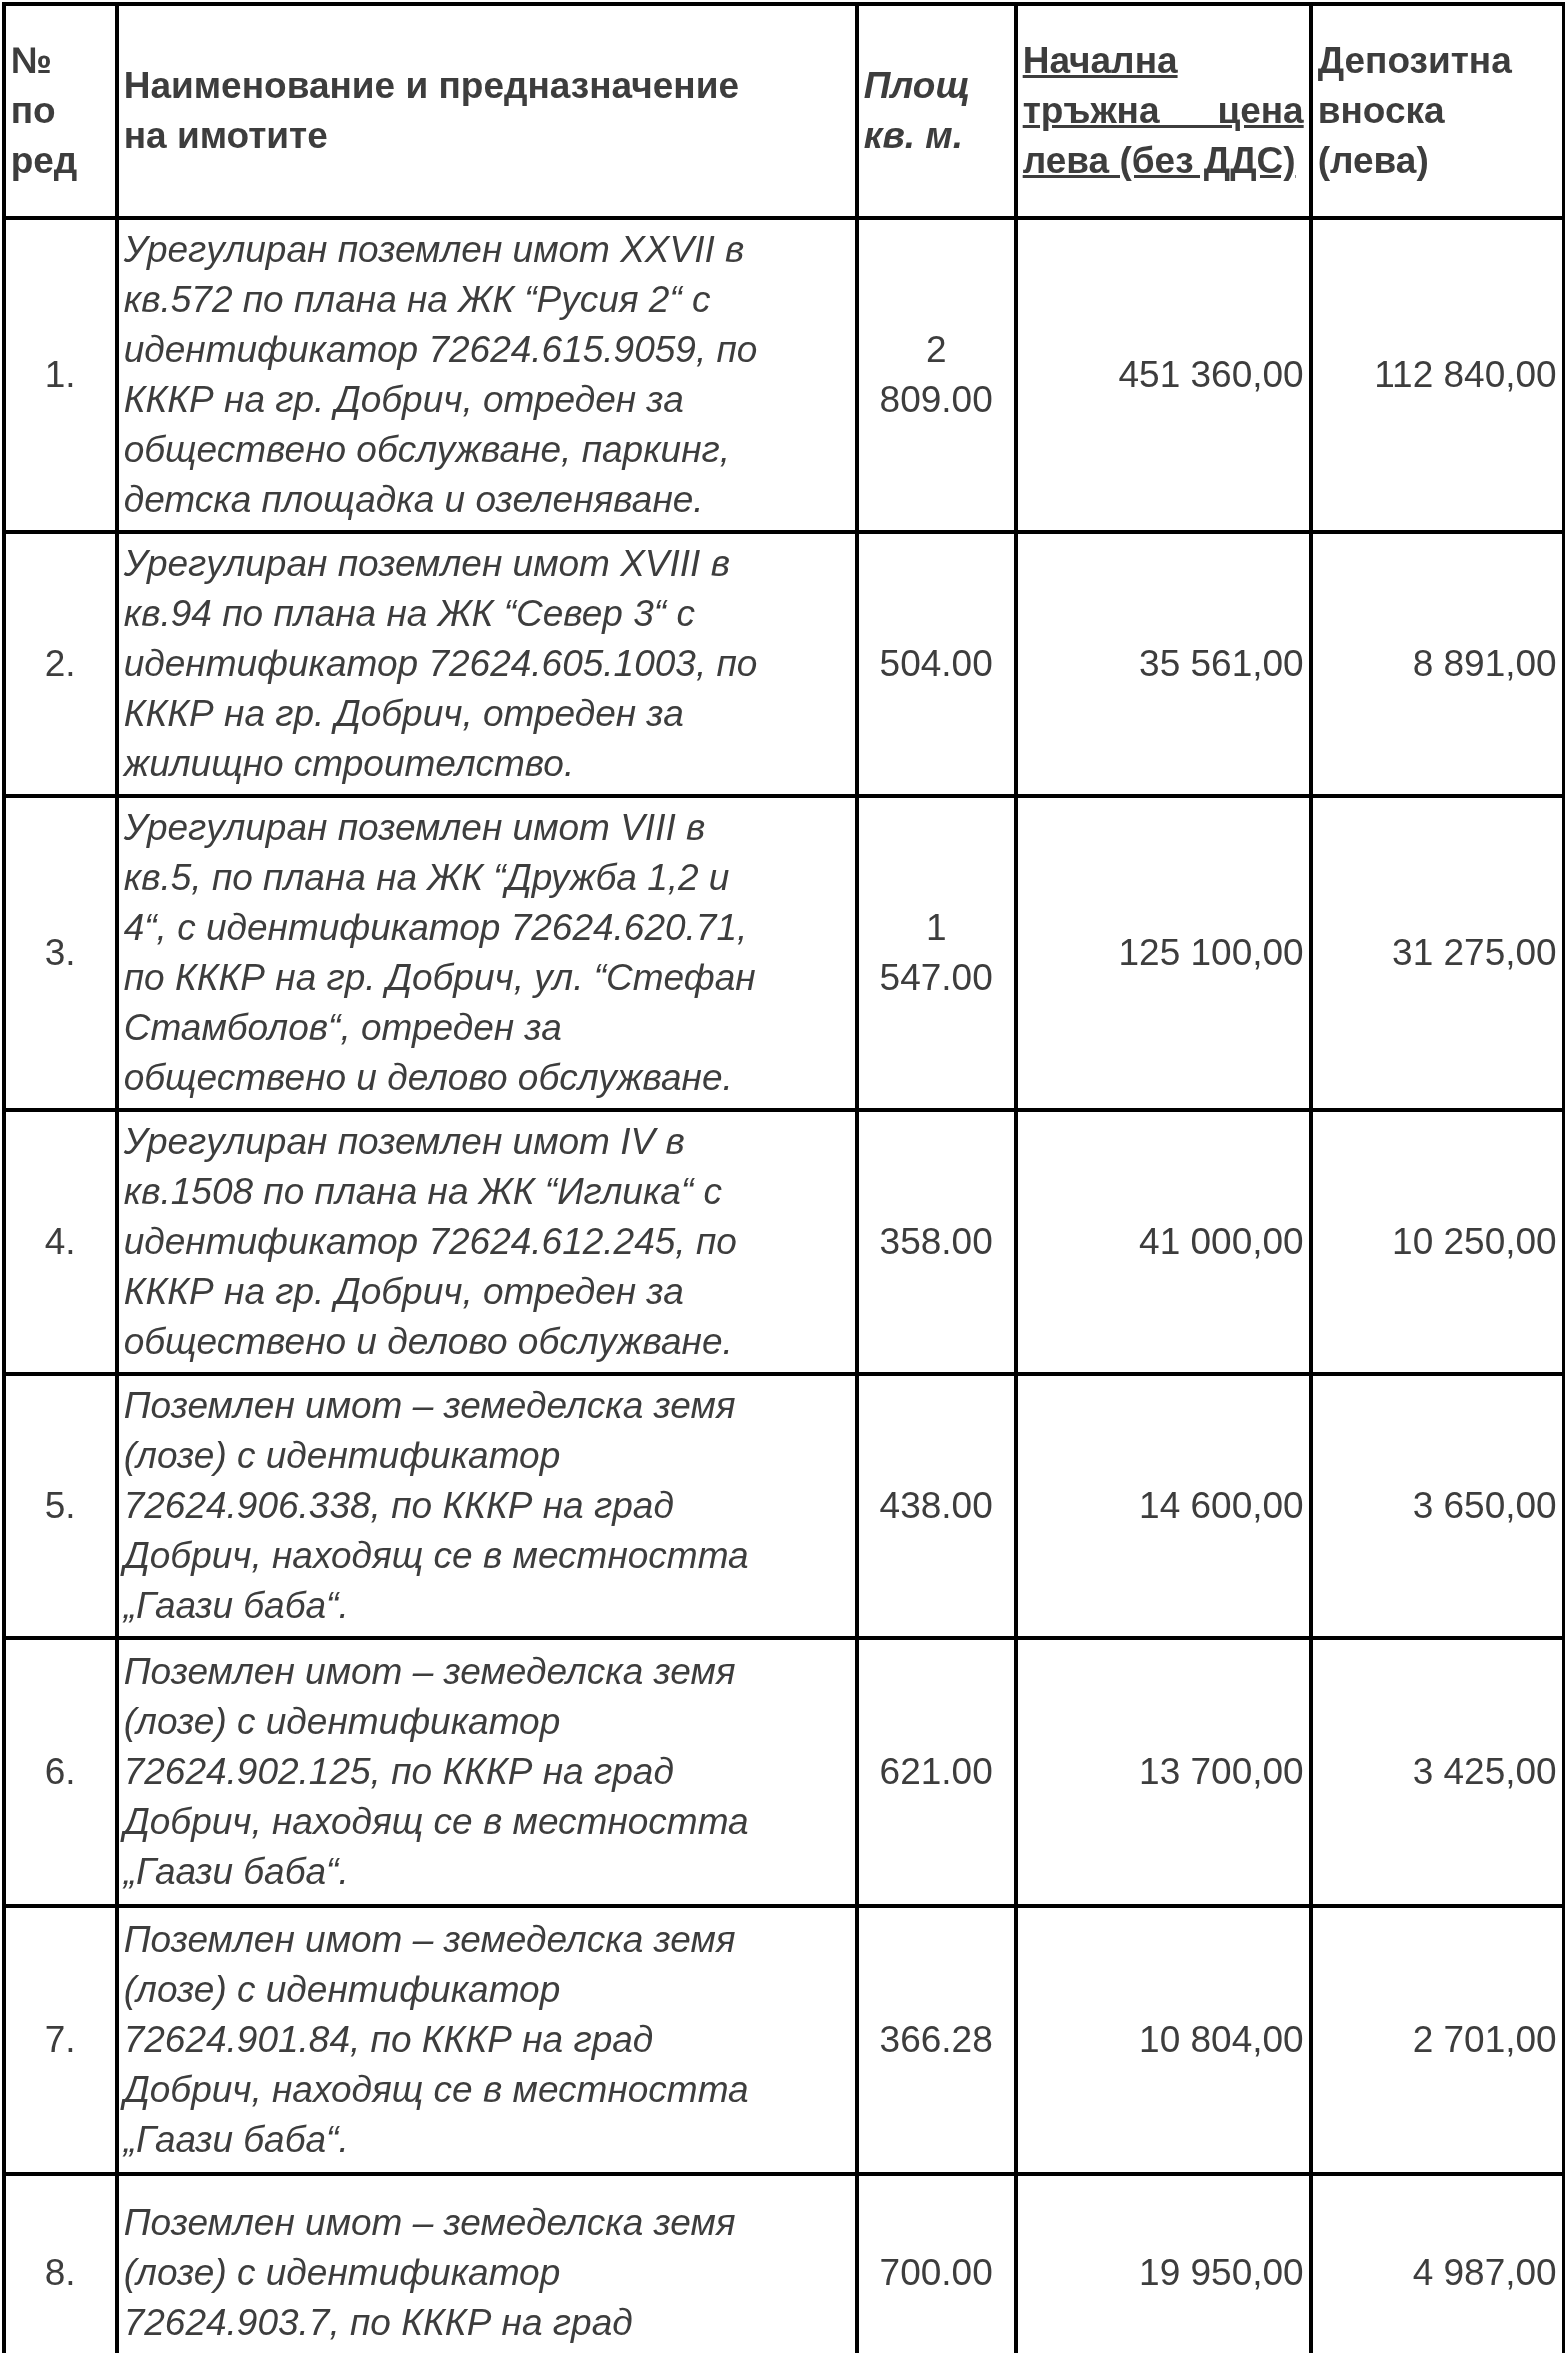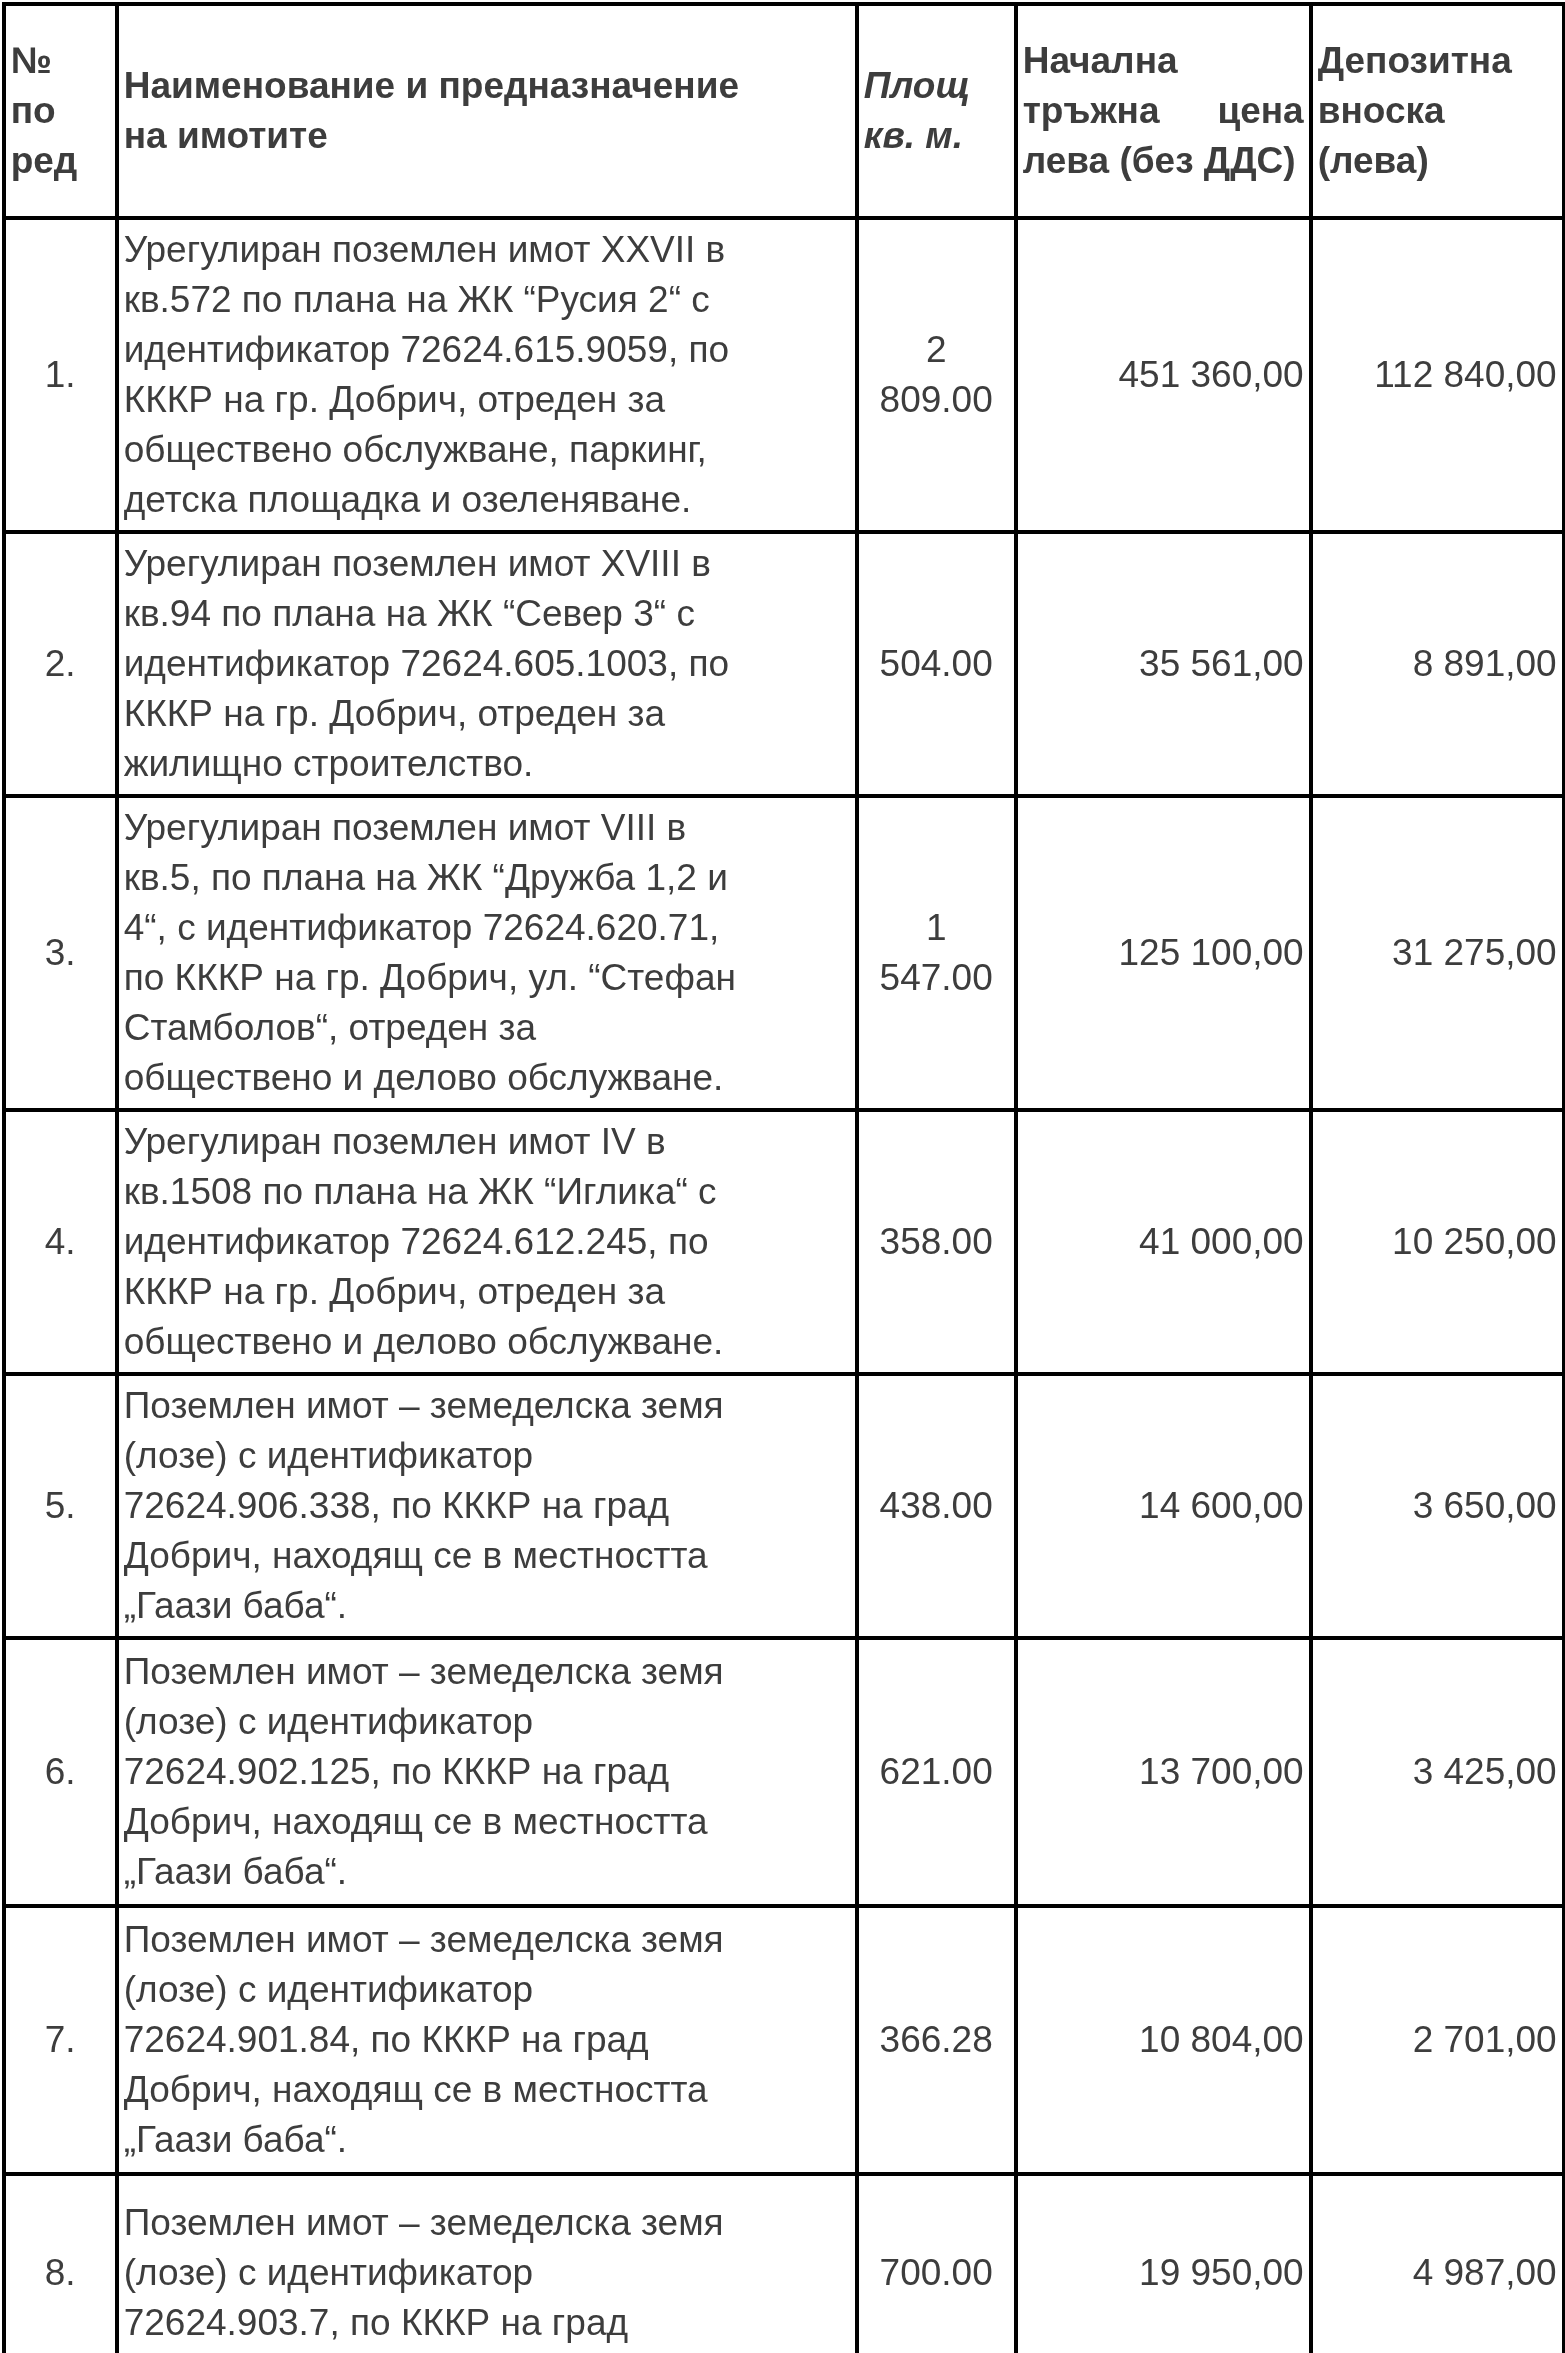--- a/index.html
+++ b/index.html
@@ -45,25 +45,25 @@
   tr.row-5   { height: 263px; }
   tr.row-6   { height: 268px; }
   tr.row-7   { height: 268px; }
   tr.row-8   { height: 199px; }
 
   th { font-weight: bold; text-align: left; }
   th.h-num     { padding-left: 15px; }
   th.h-name    { padding-left: 16.6px; }
   th.h-area    { padding-left: 20px; font-style: italic; }
   th.h-price   { padding-left: 10.8px; padding-right: 10.8px;
-                 text-align: justify; white-space: normal; }
+                 text-align: justify; white-space: normal; text-decoration: underline; }
   th.h-deposit { padding-left: 10px; margin-left: 26px; }
 
   td.c-num     { text-align: center; }
-  td.c-name    { text-align: left; padding-left: 7.5px; padding-right: 5px; }
+  td.c-name    { text-align: left; padding-left: 7.5px; padding-right: 5px; font-style: italic; }
   td.c-area    { text-align: center; }
   td.c-price   { text-align: right; }
   td.c-deposit { text-align: right; }
 </style>
 </head>
 <body>
 
 <div id="page">
   <table class="props">
     <colgroup>

